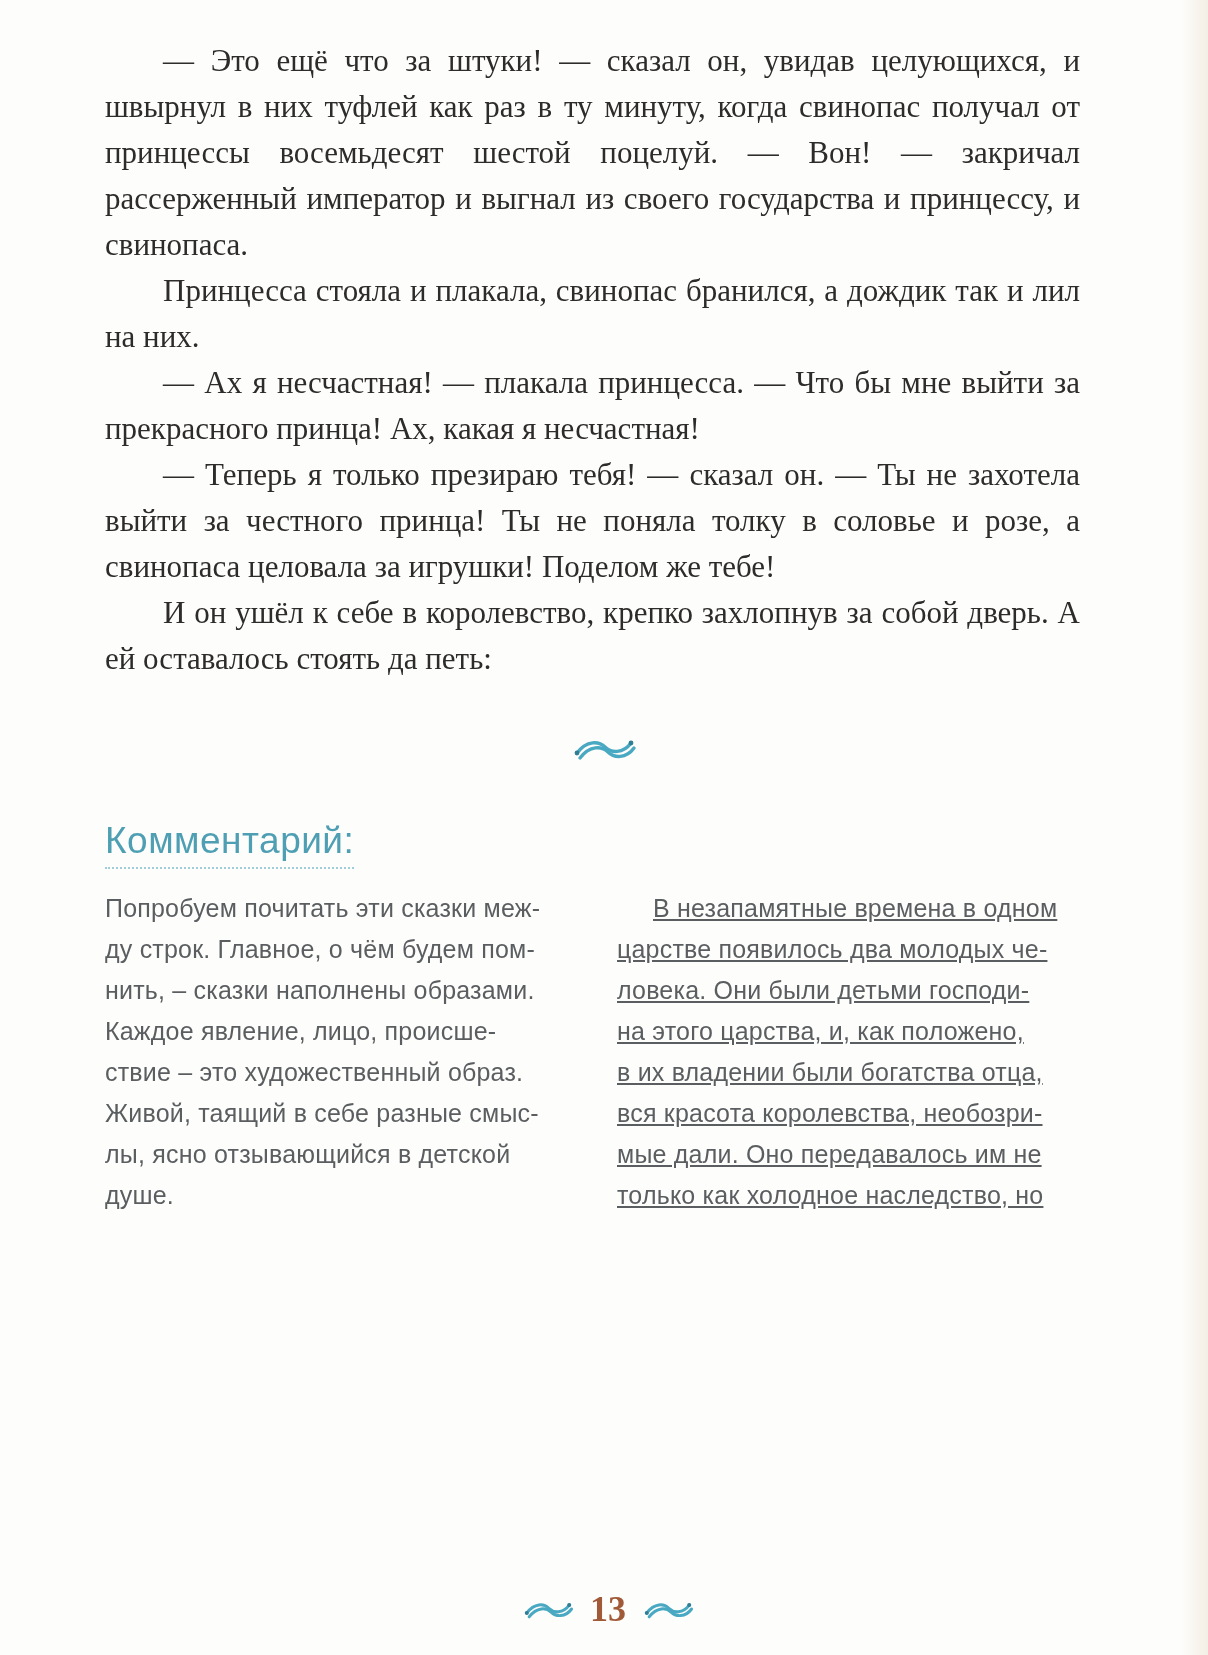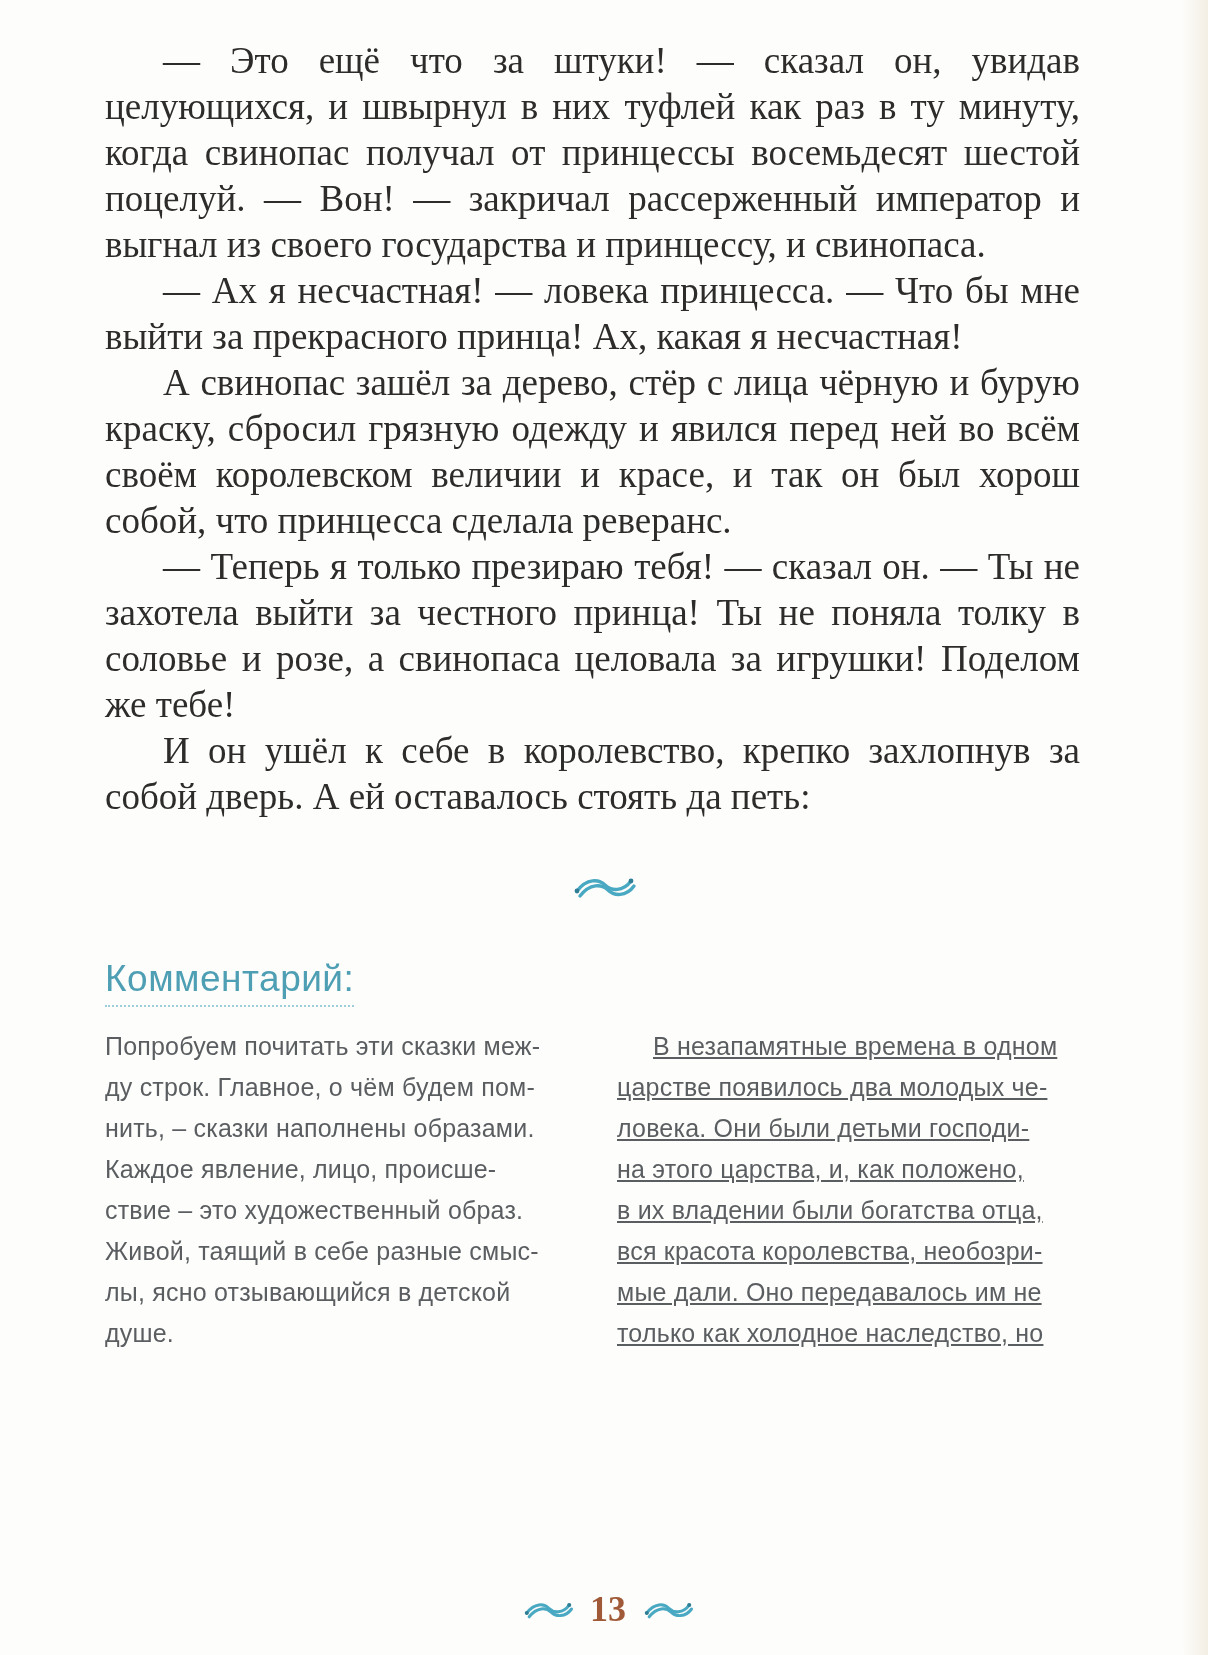--- a/index.html
+++ b/index.html
@@ -24,21 +24,21 @@
     font-family: "Liberation Sans", sans-serif;
     font-size: 27px;
     letter-spacing: 6px;
     color: #c3a593;
     font-weight: 400;
   }
 
   .story {
     width: 975px;
     margin: 38px 12px 0 105px;
-    font-size: 37px;
+    font-size: 31px;
     line-height: 46px;
     color: #2e2c2b;
     text-align: justify;
     font-family: Liberation Serif, serif;
   }
   .story p { margin: 0; text-indent: 58px; }
 
   .poem {
     margin: 44px 0 0 163px;
     font-style: italic;
@@ -98,22 +98,22 @@
   .footer-wave { display: block; }
 </style>
 </head>
 <body>
 
 <div>
 
 
   <div class="story">
     <p>— Это ещё что за штуки! — сказал он, увидав целующихся, и швырнул в них туфлей как раз в ту минуту, когда свинопас получал от принцессы восемьдесят шестой поцелуй. — Вон! — закричал рассерженный император и выгнал из своего государства и принцессу, и свинопаса.</p>
-    <p>— Ах я несчастная! — ловека принцесса. — Что бы мне выйти за прекрасного принца! Ах, какая я несчастная!</p>
-    <p>А свинопас зашёл за дерево, стёр с лица чёрную и бурую краску, сбросил грязную одежду и явился перед ней во всём своём королевском величии и красе, и так он был хорош собой, что принцесса сделала реверанс.</p>
+    <p>Принцесса стояла и плакала, свинопас бранился, а дождик так и лил на них.</p>
+    <p>— Ах я несчастная! — плакала принцесса. — Что бы мне выйти за прекрасного принца! Ах, какая я несчастная!</p>
     <p>— Теперь я только презираю тебя! — сказал он. — Ты не захотела выйти за честного принца! Ты не поняла толку в соловье и розе, а свинопаса целовала за игрушки! Поделом же тебе!</p>
     <p>И он ушёл к себе в королевство, крепко захлопнув за собой дверь. А ей оставалось стоять да петь:</p>
   </div>
 
 
   <svg class="divider-wave" width="66" height="28" viewBox="0 0 66 28" aria-hidden="true">
     <path d="M6 19 C16 6, 28 7, 34 13 C40 19, 52 20, 60 9" fill="none" stroke="#4aa9c2" stroke-width="3.4" stroke-linecap="round"></path>
     <path d="M9 24 C19 11, 31 12, 37 18 C43 24, 55 25, 63 14" fill="none" stroke="#4aa9c2" stroke-width="3.4" stroke-linecap="round"></path>
     <circle cx="6" cy="19" r="2.4" fill="#2f7e95"></circle>
     <circle cx="60" cy="9" r="2.4" fill="#2f7e95"></circle>

